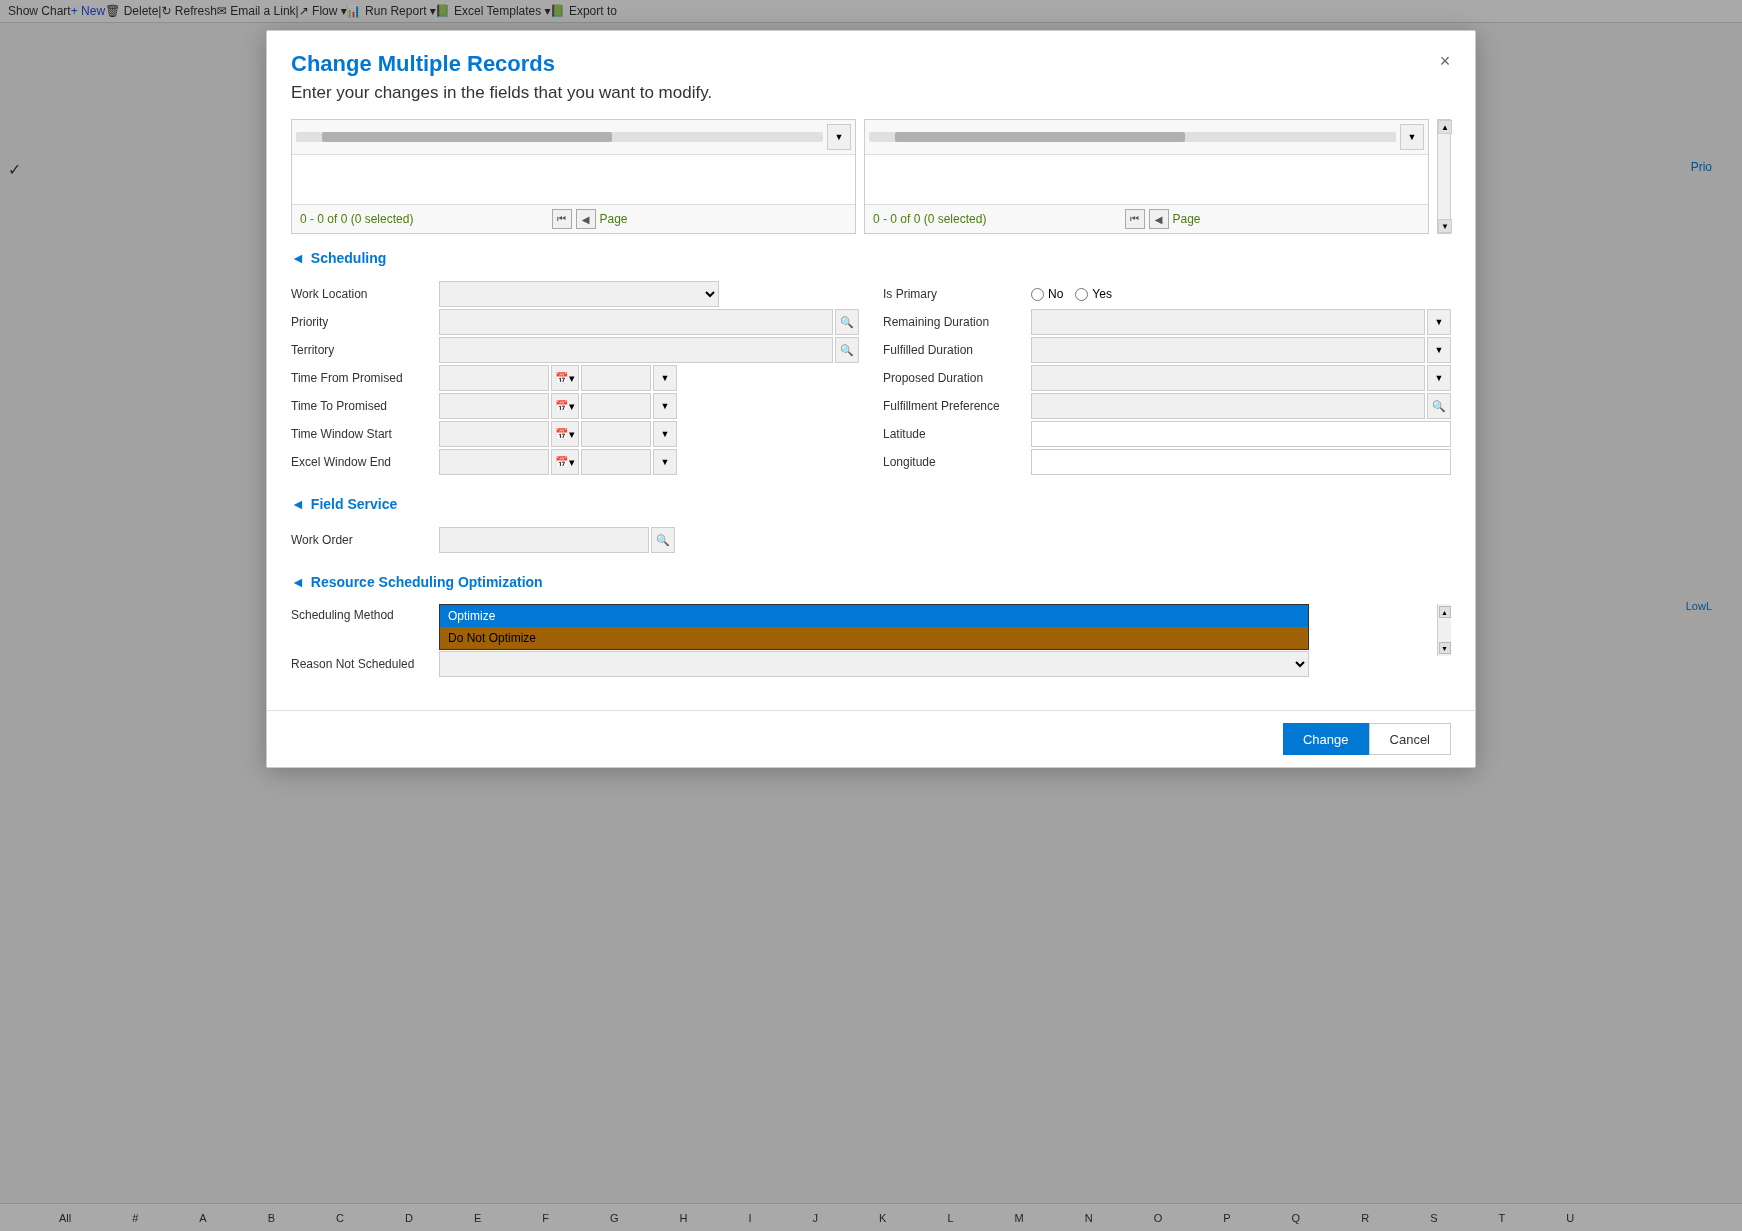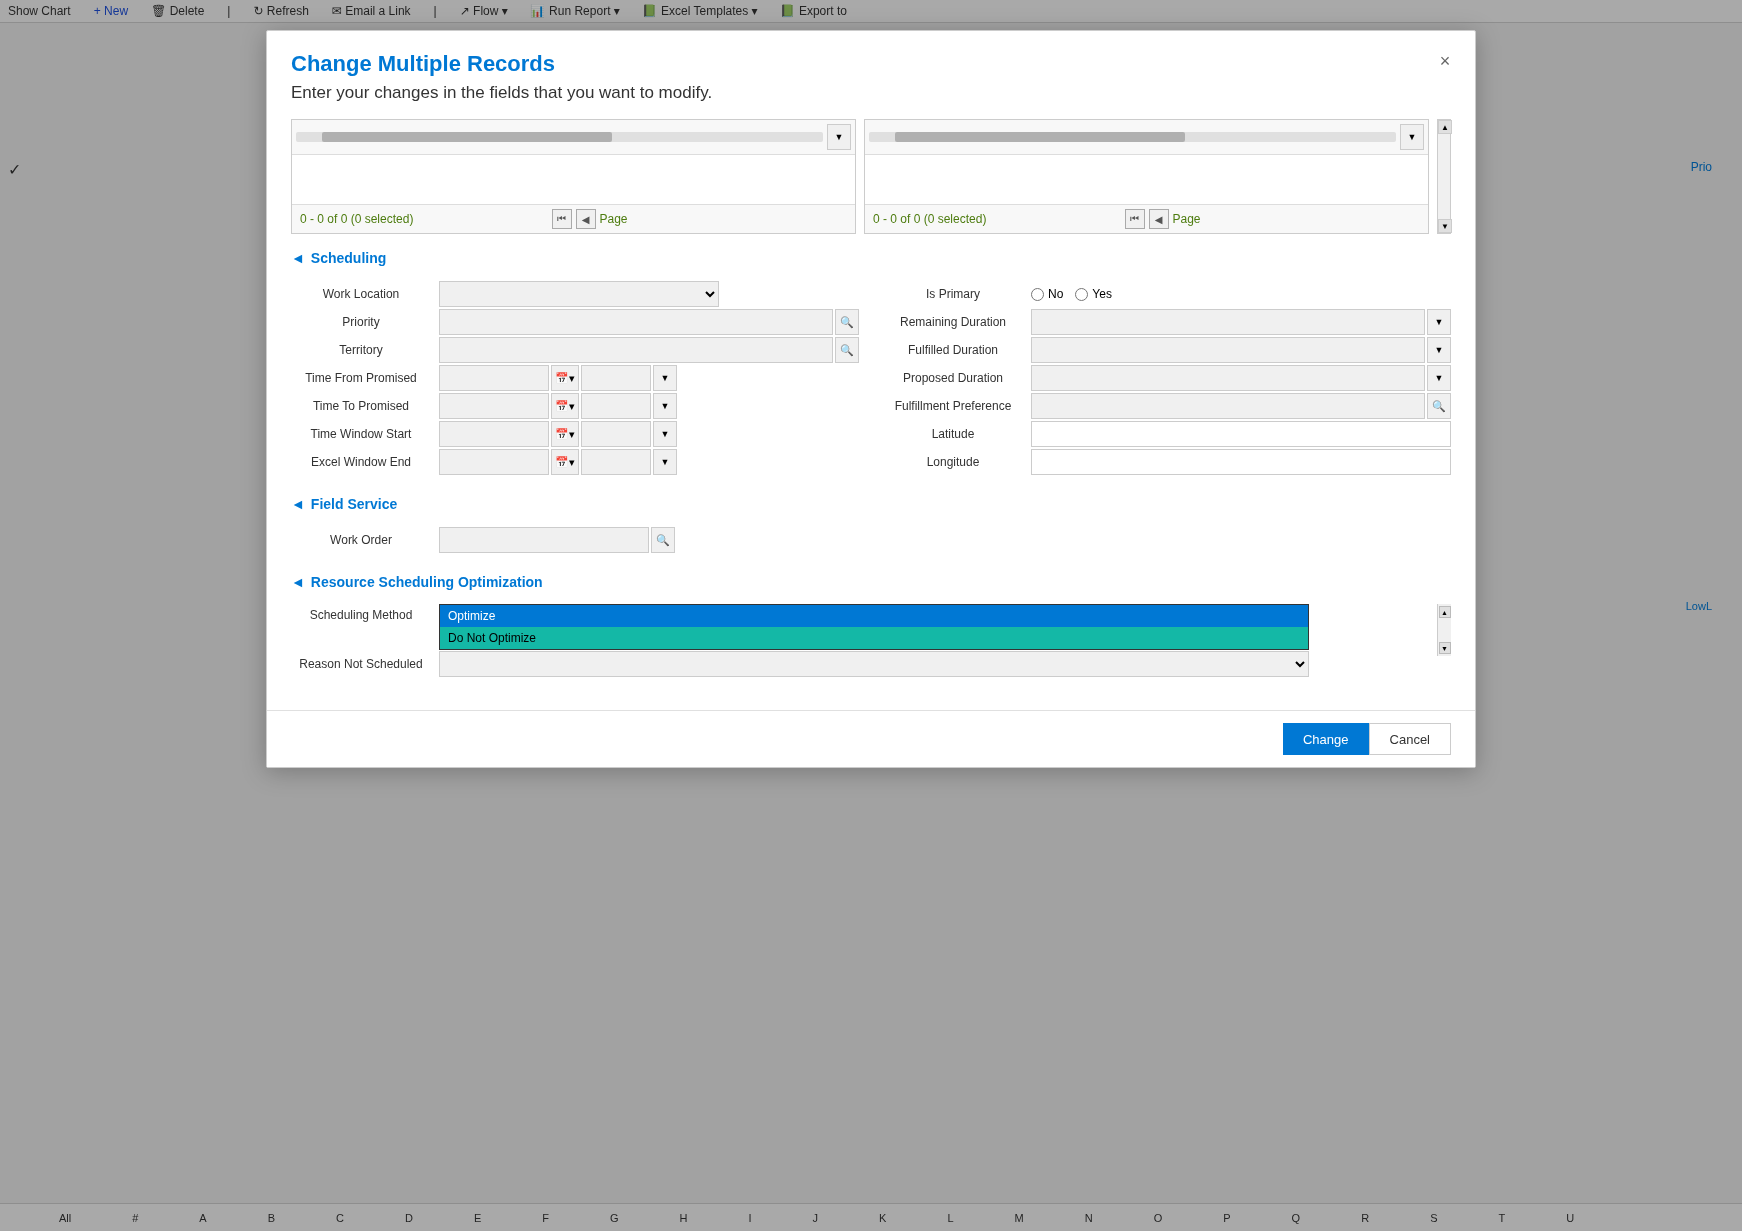--- a/index.html
+++ b/index.html
@@ -16,21 +16,21 @@
     
     .bg-toolbar {
       position: absolute;
       top: 0; left: 0; right: 0;
       height: 23px;
       background: #f3f3f3;
       border-bottom: 1px solid #ccc;
       display: flex;
       align-items: center;
       padding: 0 8px;
-      gap: 23px;
+      gap: 0;
       z-index: 1;
     }
     .bg-toolbar span {
       color: #333;
       font-size: 12px;
       cursor: pointer;
     }
     .bg-toolbar span.blue { color: #1d4ed8; text-align: right; }
 
     
@@ -172,21 +172,21 @@
       display: flex;
       align-items: center;
       gap: 8px;
       min-height: 28px;
     }
     .field-label {
       width: 140px;
       flex-shrink: 0;
       color: #333;
       font-size: 12px;
-      text-align: center;
+      text-align: left;
     }
     .field-control {
       flex: 1;
       display: flex;
       align-items: flex-end;
       gap: 2px;
     }
 
     
     input[type="text"] {
@@ -298,21 +298,21 @@
       cursor: pointer;
       display: flex;
       align-items: center;
       justify-content: center;
       font-size: 9px;
     }
 
     
     .dropdown-list {
       border: 1.5px solid #333;
-      background: #14b8a6;
+      background: #a16207;
       margin-top: 0;
     }
     .dropdown-item {
       padding: 4px 8px;
       font-size: 12px;
       cursor: pointer;
     }
     .dropdown-item.selected {
       background: #0078d4;
       color: #fff;

